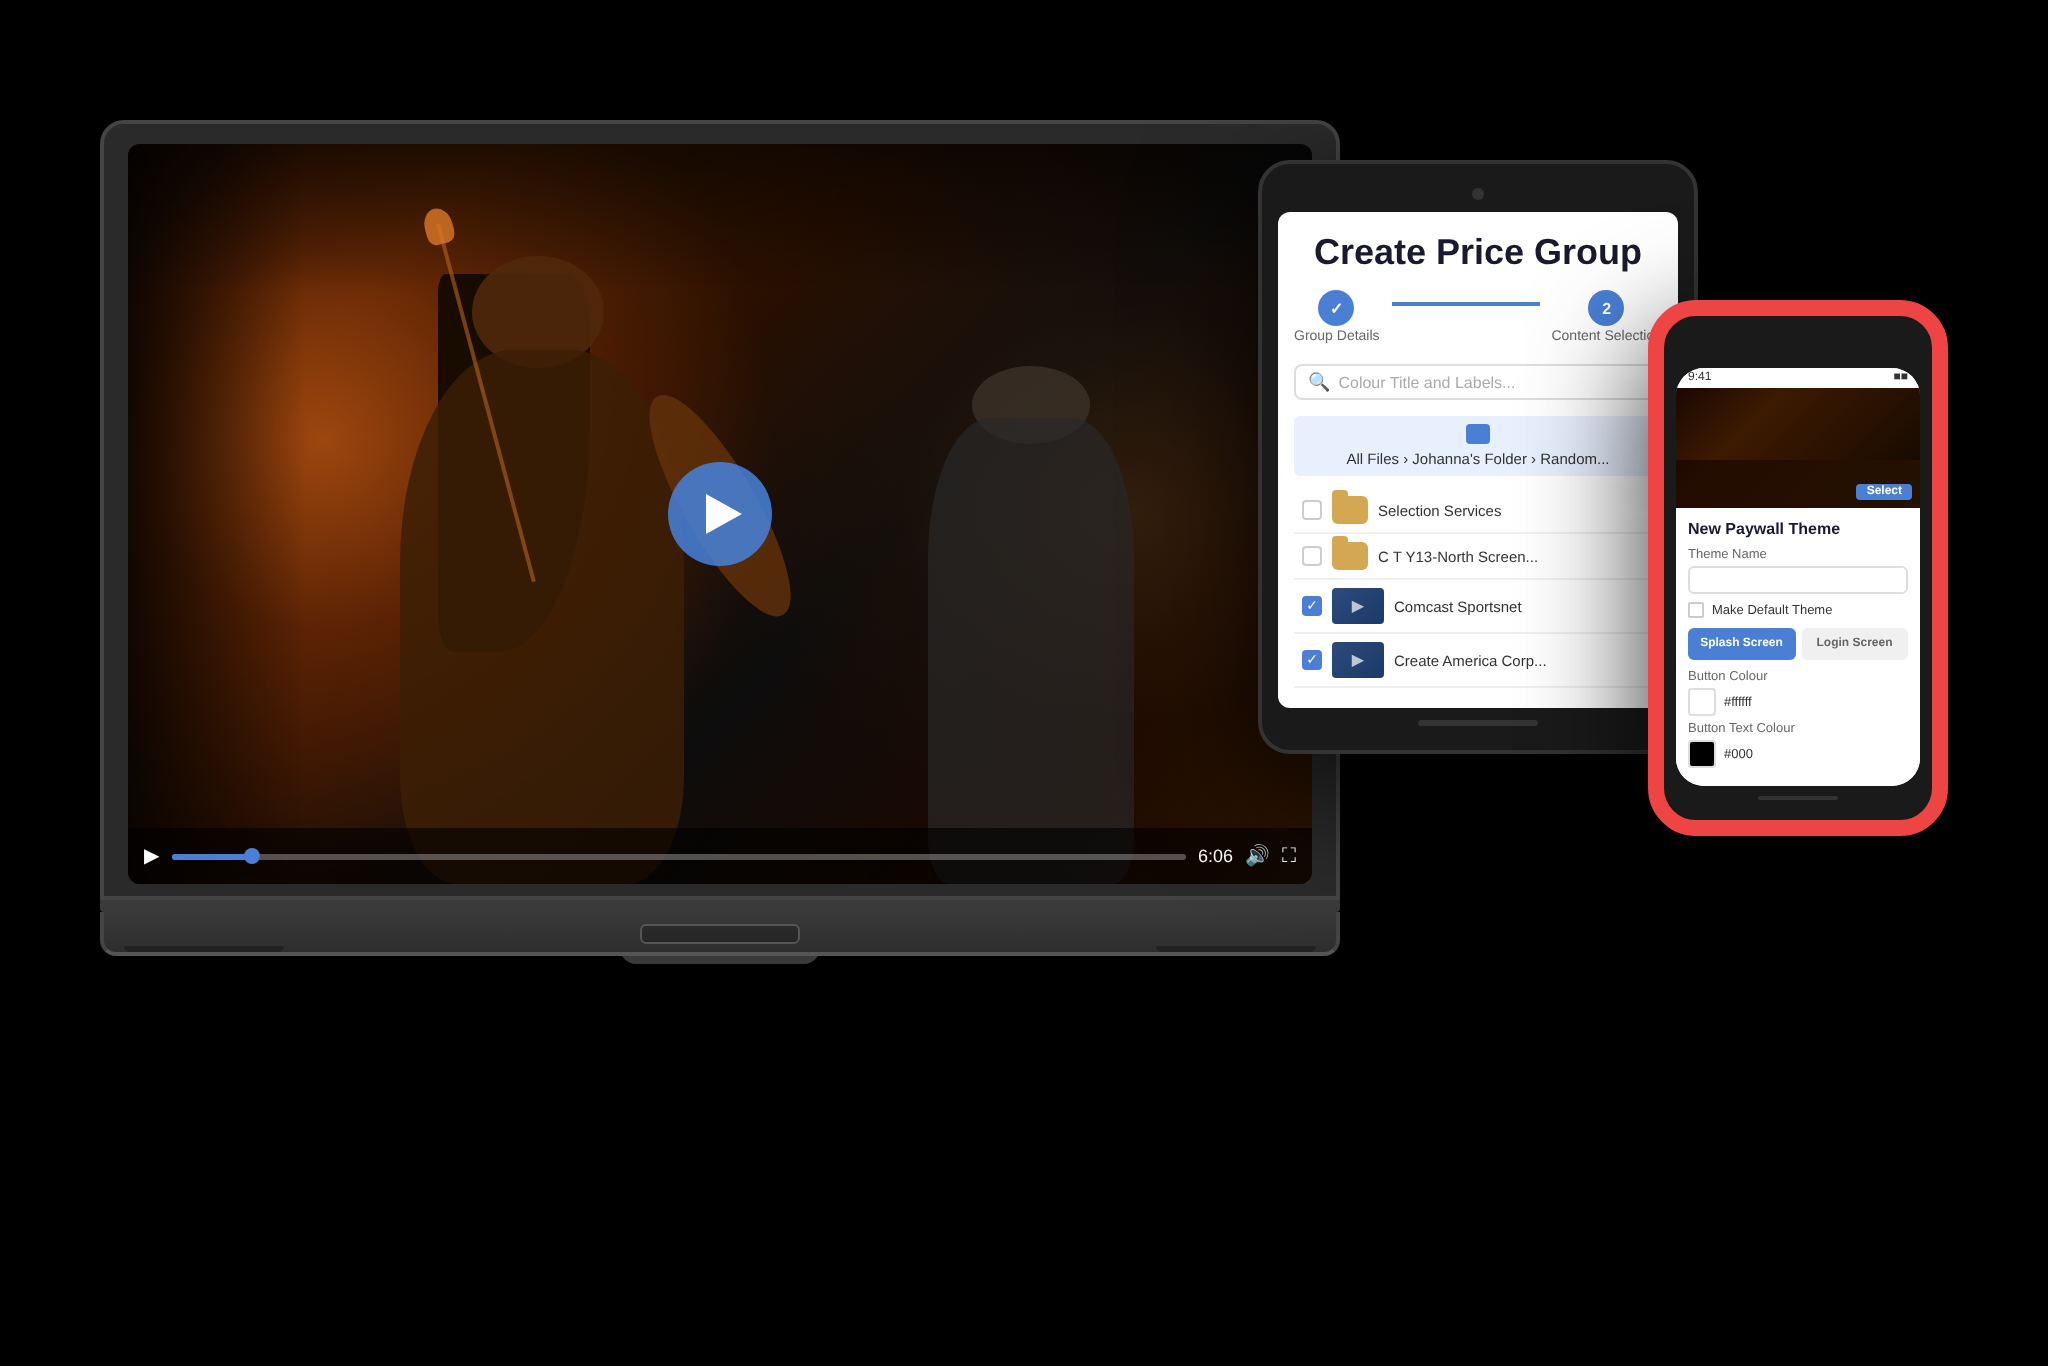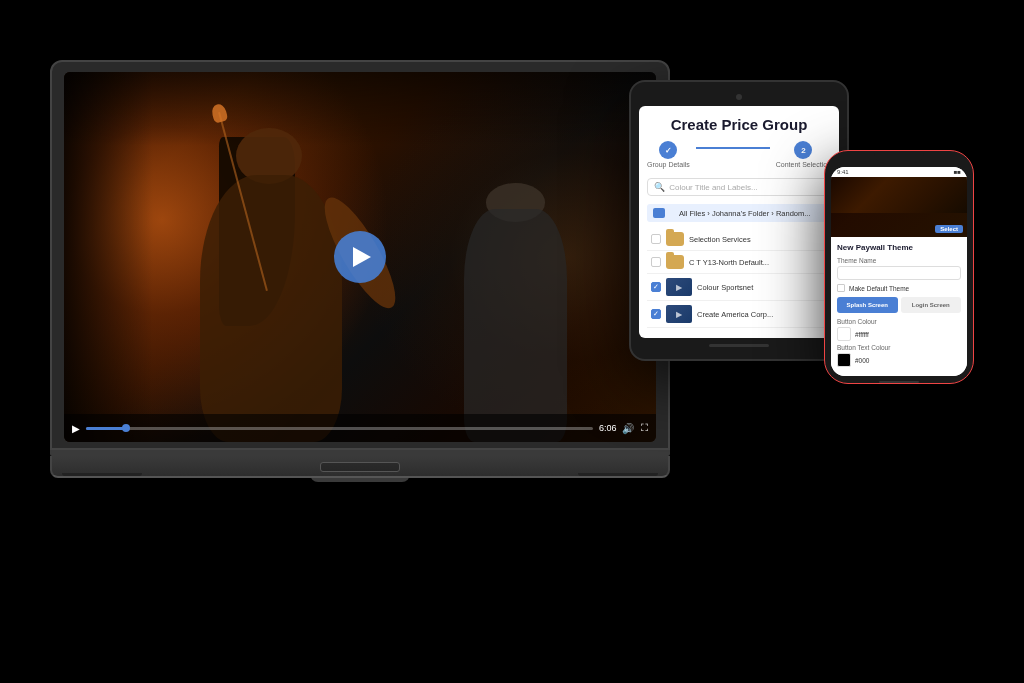--- a/index.html
+++ b/index.html
@@ -380,21 +380,21 @@
       overflow: hidden;
       width: 100%;
     }
 
     .tablet-content {
       padding: 10px 8px;
       background: white;
     }
 
     .tablet-title {
-      font-size: 15px;
+      font-size: 18px;
       font-weight: 700;
       text-align: center;
       color: #1a1a2e;
       margin-bottom: 8px;
     }
 
     .stepper-row {
       display: flex;
       align-items: center;
       justify-content: center;
@@ -458,21 +458,22 @@
       flex: 1;
     }
 
     .breadcrumb-row {
       display: flex;
       align-items: center;
       padding: 4px 6px;
       background: #e8f0fe;
       border-radius: 3px;
       margin-bottom: 6px;
-      gap: 14px;
+      gap: 3px;
+      flex-direction: column;
     }
 
     .breadcrumb-icon {
       width: 12px;
       height: 10px;
       background: #4a7fd4;
       border-radius: 2px;
     }
 
     .breadcrumb-text {
@@ -570,22 +571,22 @@
       position: absolute;
       right: 50px;
       top: 150px;
       width: 150px;
       z-index: 3;
     }
 
     .phone-frame {
       background: #1a1a1a;
       border-radius: 24px;
-      padding: 0 6px;
-      border: 1px solid #ef4444;
+      padding: 10px 6px;
+      border: 8px solid #ef4444;
       box-shadow: 0 20px 60px rgba(0,0,0,0.8);
     }
 
     .phone-notch {
       width: 50px;
       height: 12px;
       background: #1a1a1a;
       border-radius: 0 0 10px 10px;
       margin: 0 auto 4px;
       position: relative;
@@ -829,27 +830,27 @@
 
             <div class="file-row">
               <div class="file-checkbox"></div>
               <div class="file-folder-icon"></div>
               <span class="file-name">Selection Services</span>
             </div>
 
             <div class="file-row">
               <div class="file-checkbox"></div>
               <div class="file-folder-icon"></div>
-              <span class="file-name">C T Y13-North Default...</span>
+              <span class="file-name">C T Y13-North Screen...</span>
             </div>
 
             <div class="file-row">
               <div class="file-checkbox checked"></div>
               <div class="file-thumbnail"></div>
-              <span class="file-name">Colour Sportsnet</span>
+              <span class="file-name">Comcast Sportsnet</span>
             </div>
 
             <div class="file-row">
               <div class="file-checkbox checked"></div>
               <div class="file-thumbnail"></div>
               <span class="file-name">Create America Corp...</span>
             </div>
 
           </div>
         </div>

